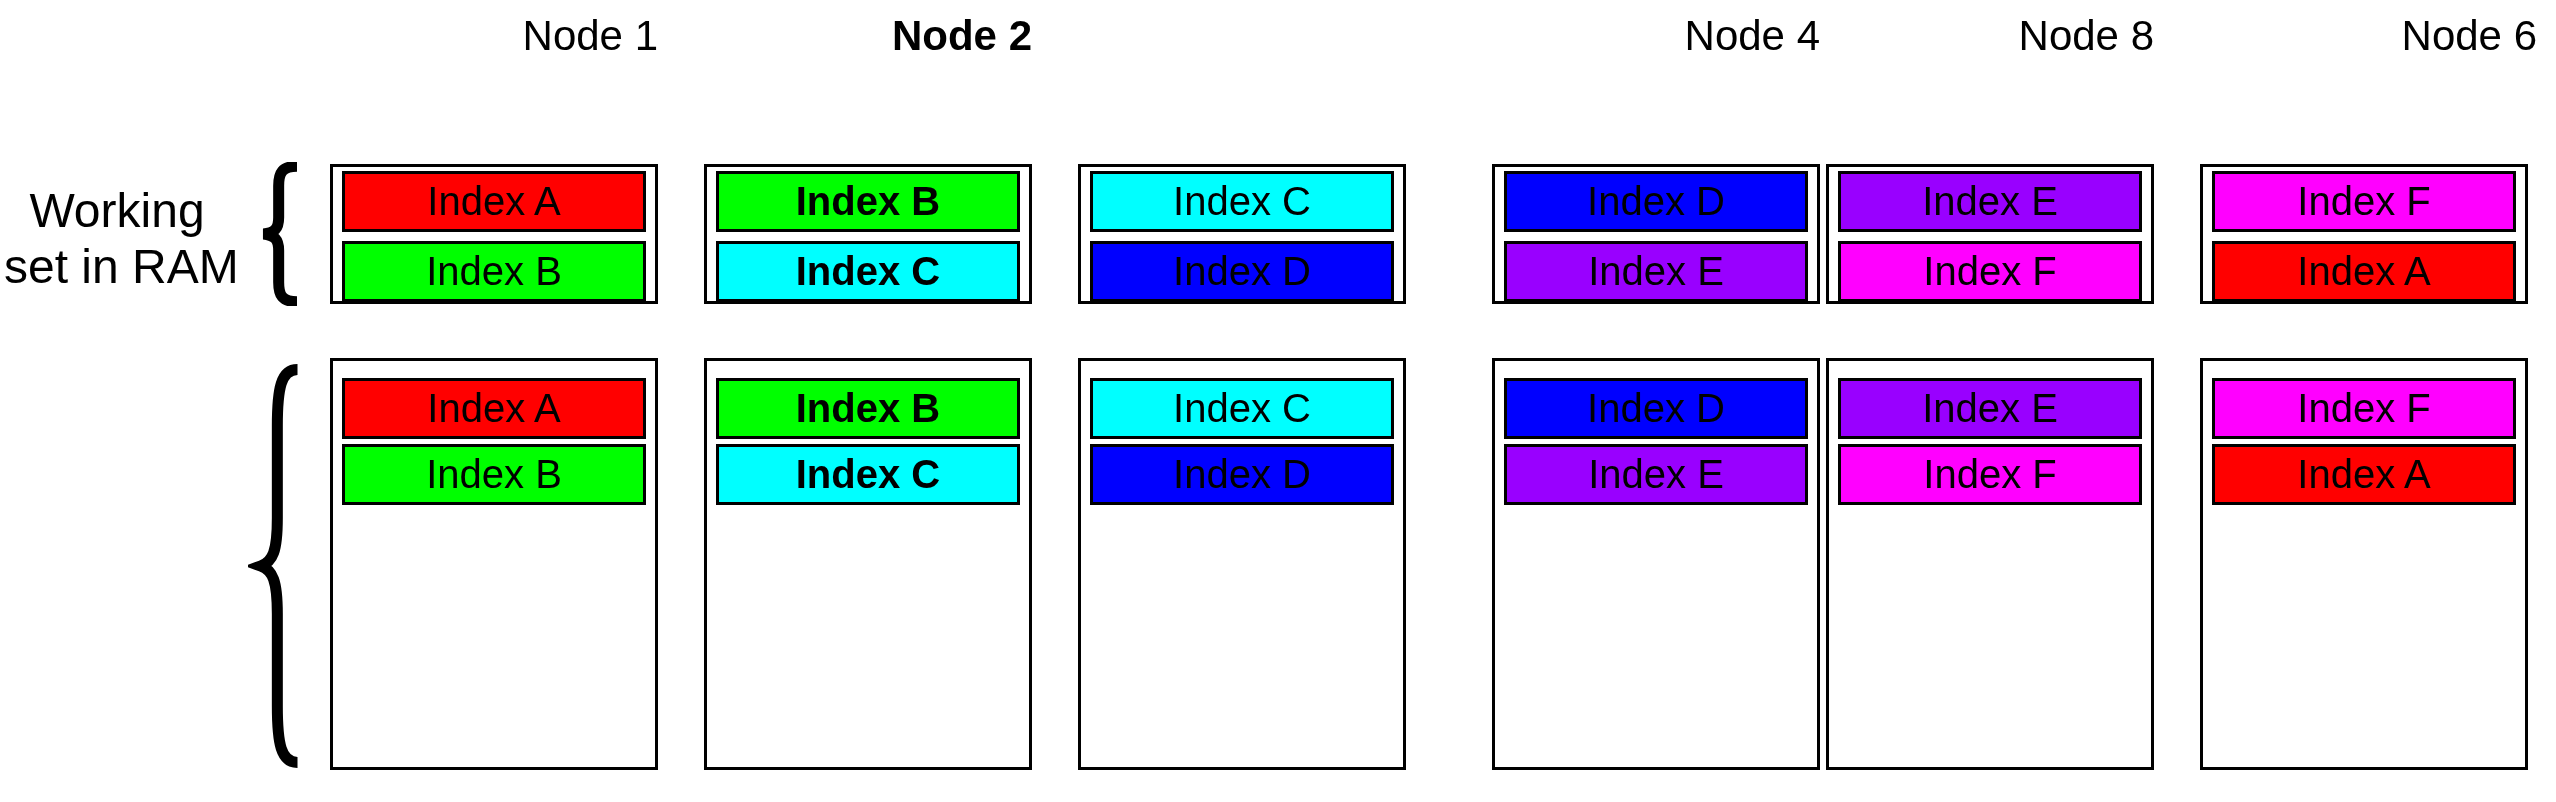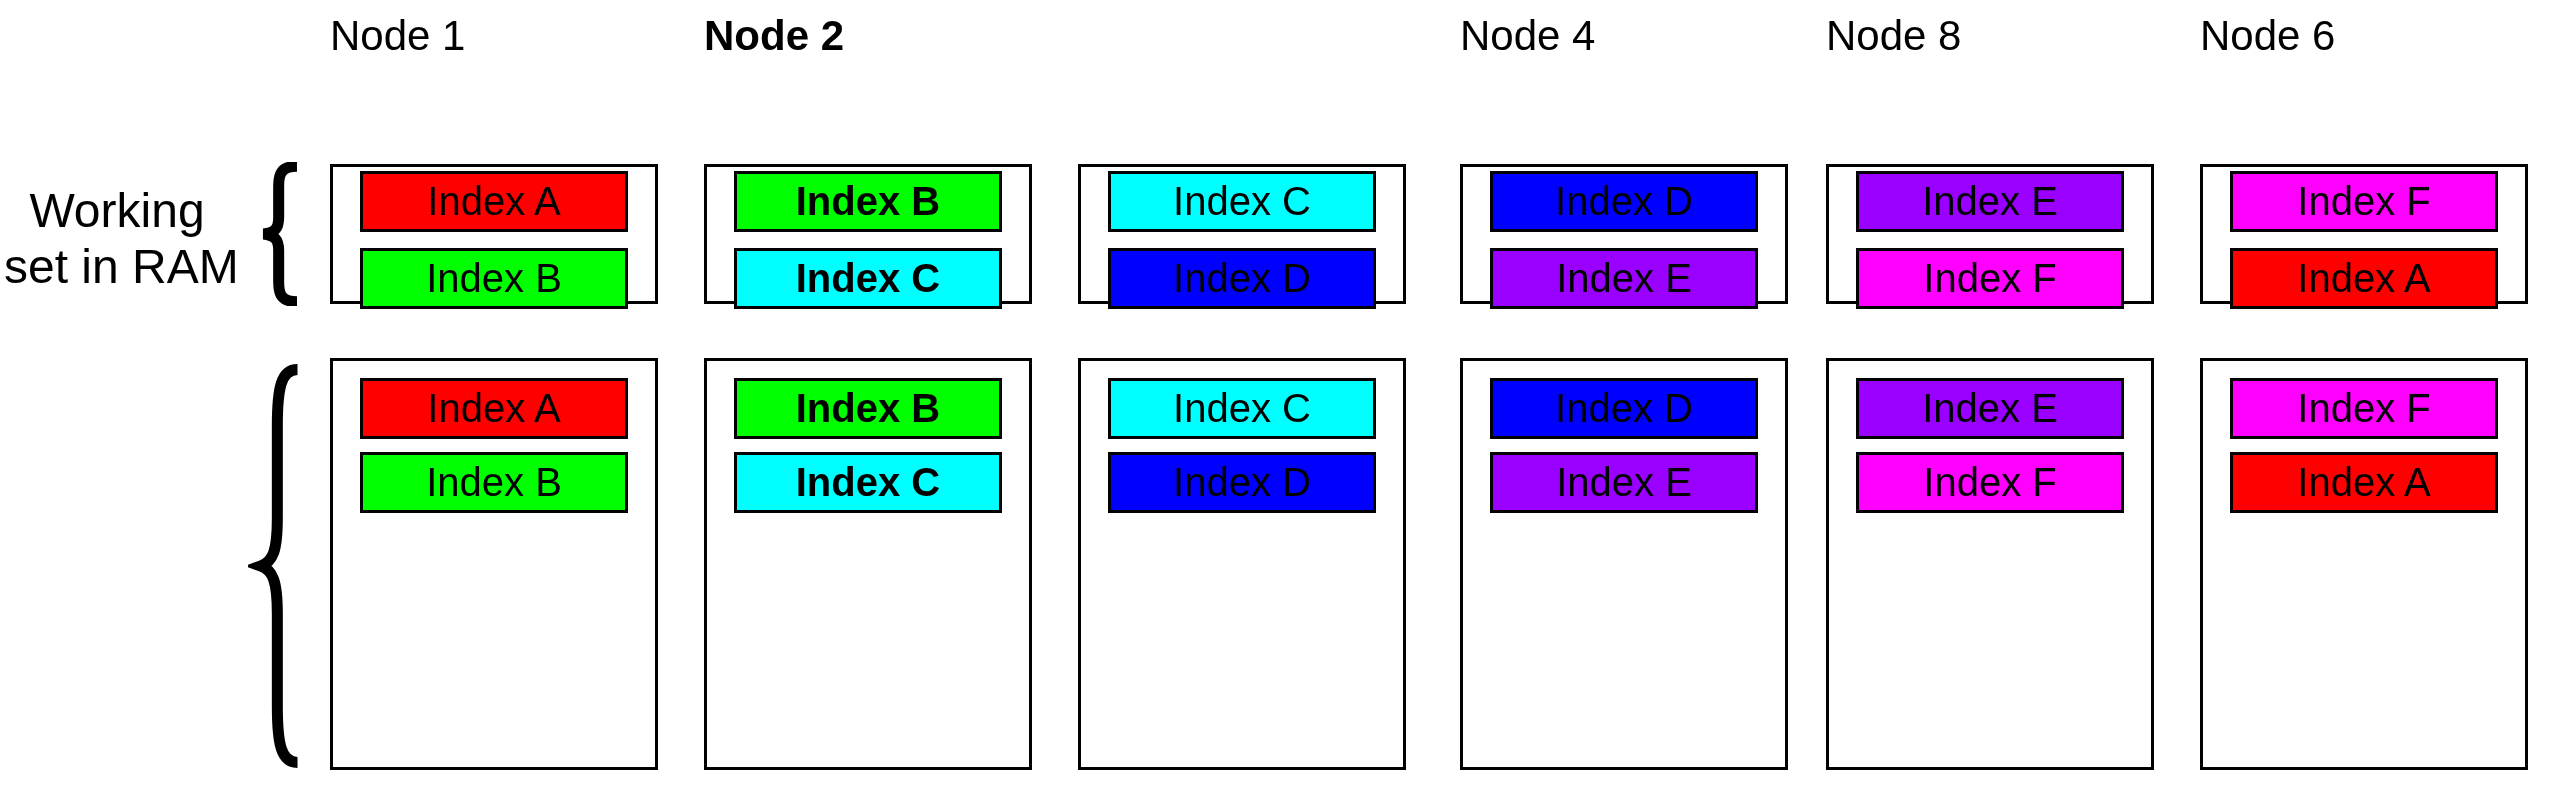--- a/index.html
+++ b/index.html
@@ -38,28 +38,28 @@
   .brace { position: absolute; }
   .brace svg { display: block; width: 100%; height: 100%; }
   .ram-brace  { left: 252px; top: 162px; width: 50px;  height: 144px; }
   .disk-brace { left: 248px; top: 357px; width: 55px;  height: 418px; }
 
   
   .col { position: absolute; top: 0; width: 328px; height: 802px; }
   .c1 { left: 330px; }
   .c2 { left: 704px; font-weight: bold; }
   .c3 { left: 1078px; }
-  .c4 { left: 1460px; text-decoration: underline; }
+  .c4 { left: 1492px; text-decoration: underline; }
   .c5 { left: 1826px; }
-  .c6 { left: 2200px; }
+  .c6 { left: 2200px; padding-left: 9px; }
 
   .hdr {
     position: absolute;
     top: 8px; left: 0; right: 0;
-    text-align: left;
+    text-align: right;
     font-size: 42px;
     line-height: 56px;
     white-space: nowrap;
   }
 
   .rambox {
     position: absolute;
     top: 164px; left: 0;
     width: 328px; height: 140px;
     border: 3px solid #000;
@@ -69,22 +69,22 @@
   .diskbox {
     position: absolute;
     top: 358px; left: 0;
     width: 328px; height: 412px;
     border: 3px solid #000;
     background: #fff;
     box-sizing: border-box;
   }
 
   .bar {
-    width: 268px; height: 61px;
-    margin: 16px auto;
+    width: 304px; height: 61px;
+    margin: 8px auto;
     border: 3px solid #000;
     box-sizing: border-box;
     display: flex;
     align-items: center;
     justify-content: center;
     font-size: 40px;
     white-space: nowrap;
   }
   .rambox .bar:first-child { margin-top: 4px; }
   .rambox .bar + .bar { margin-top: 9px; }

